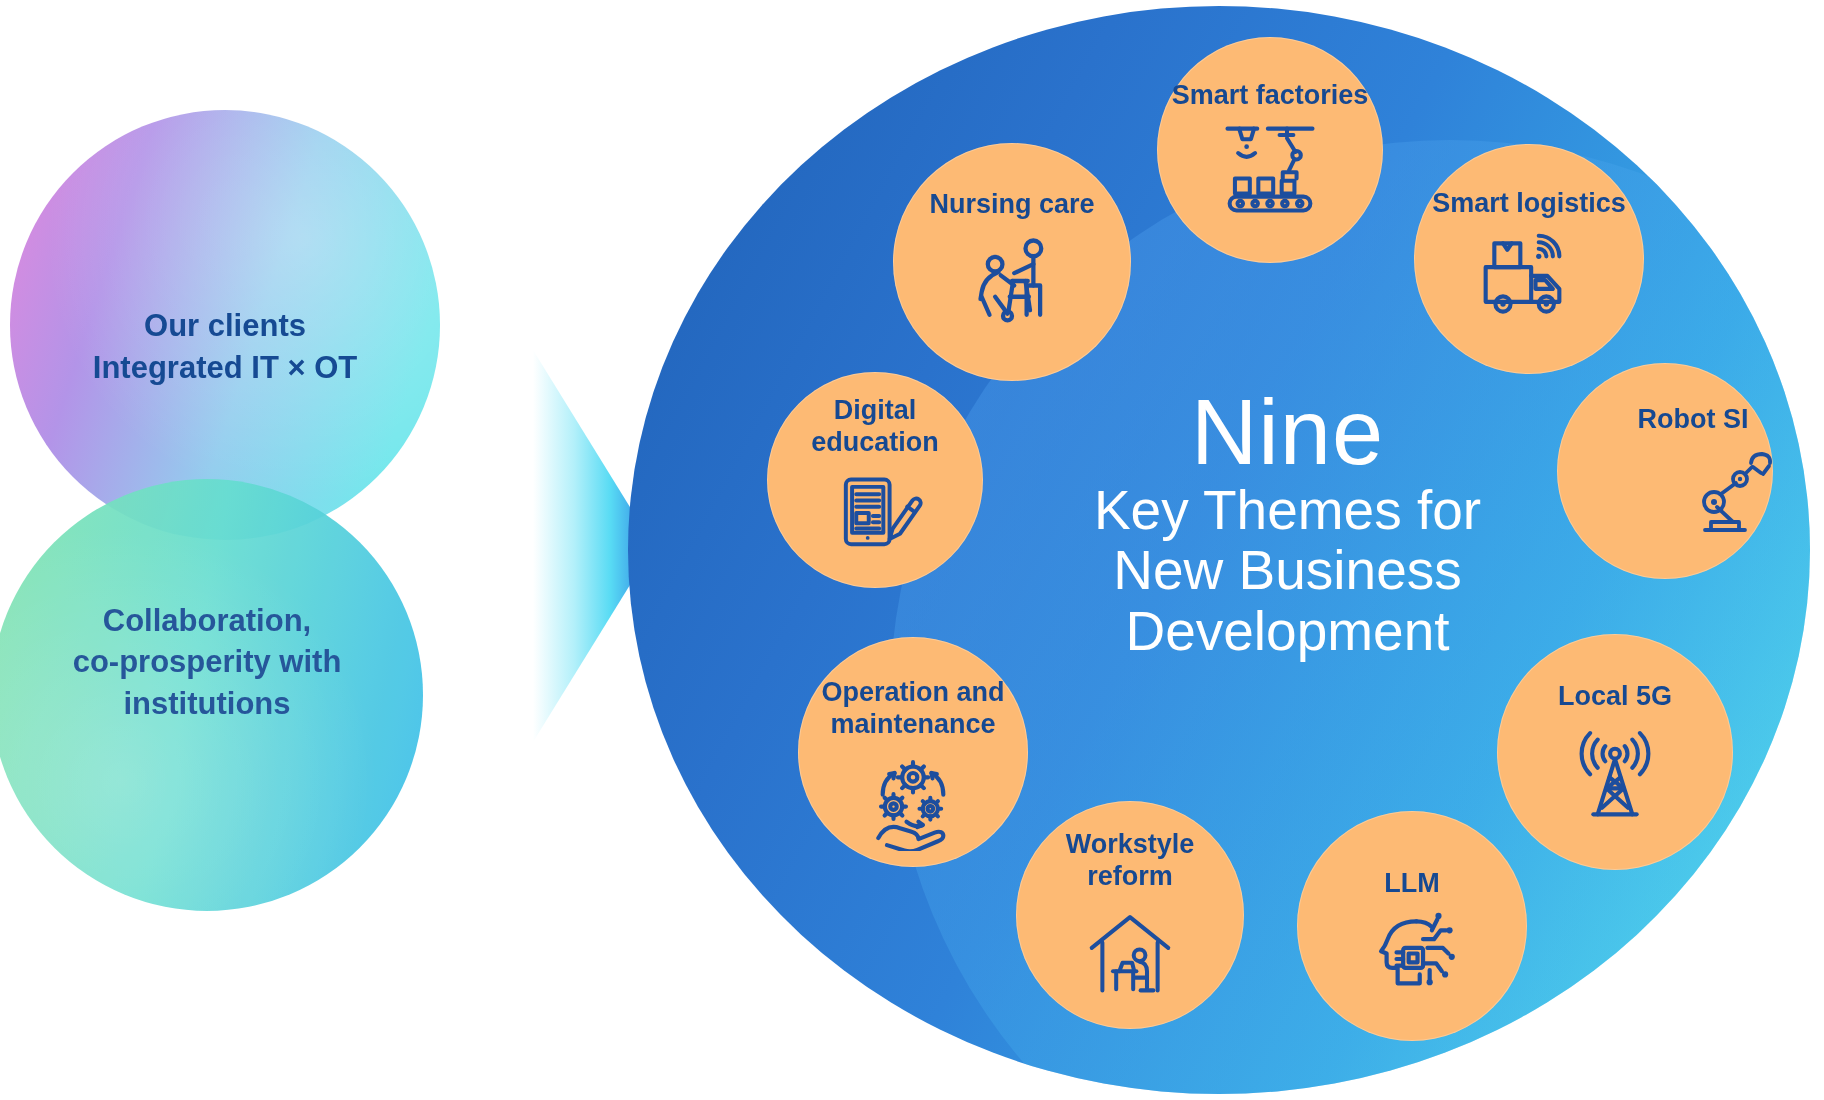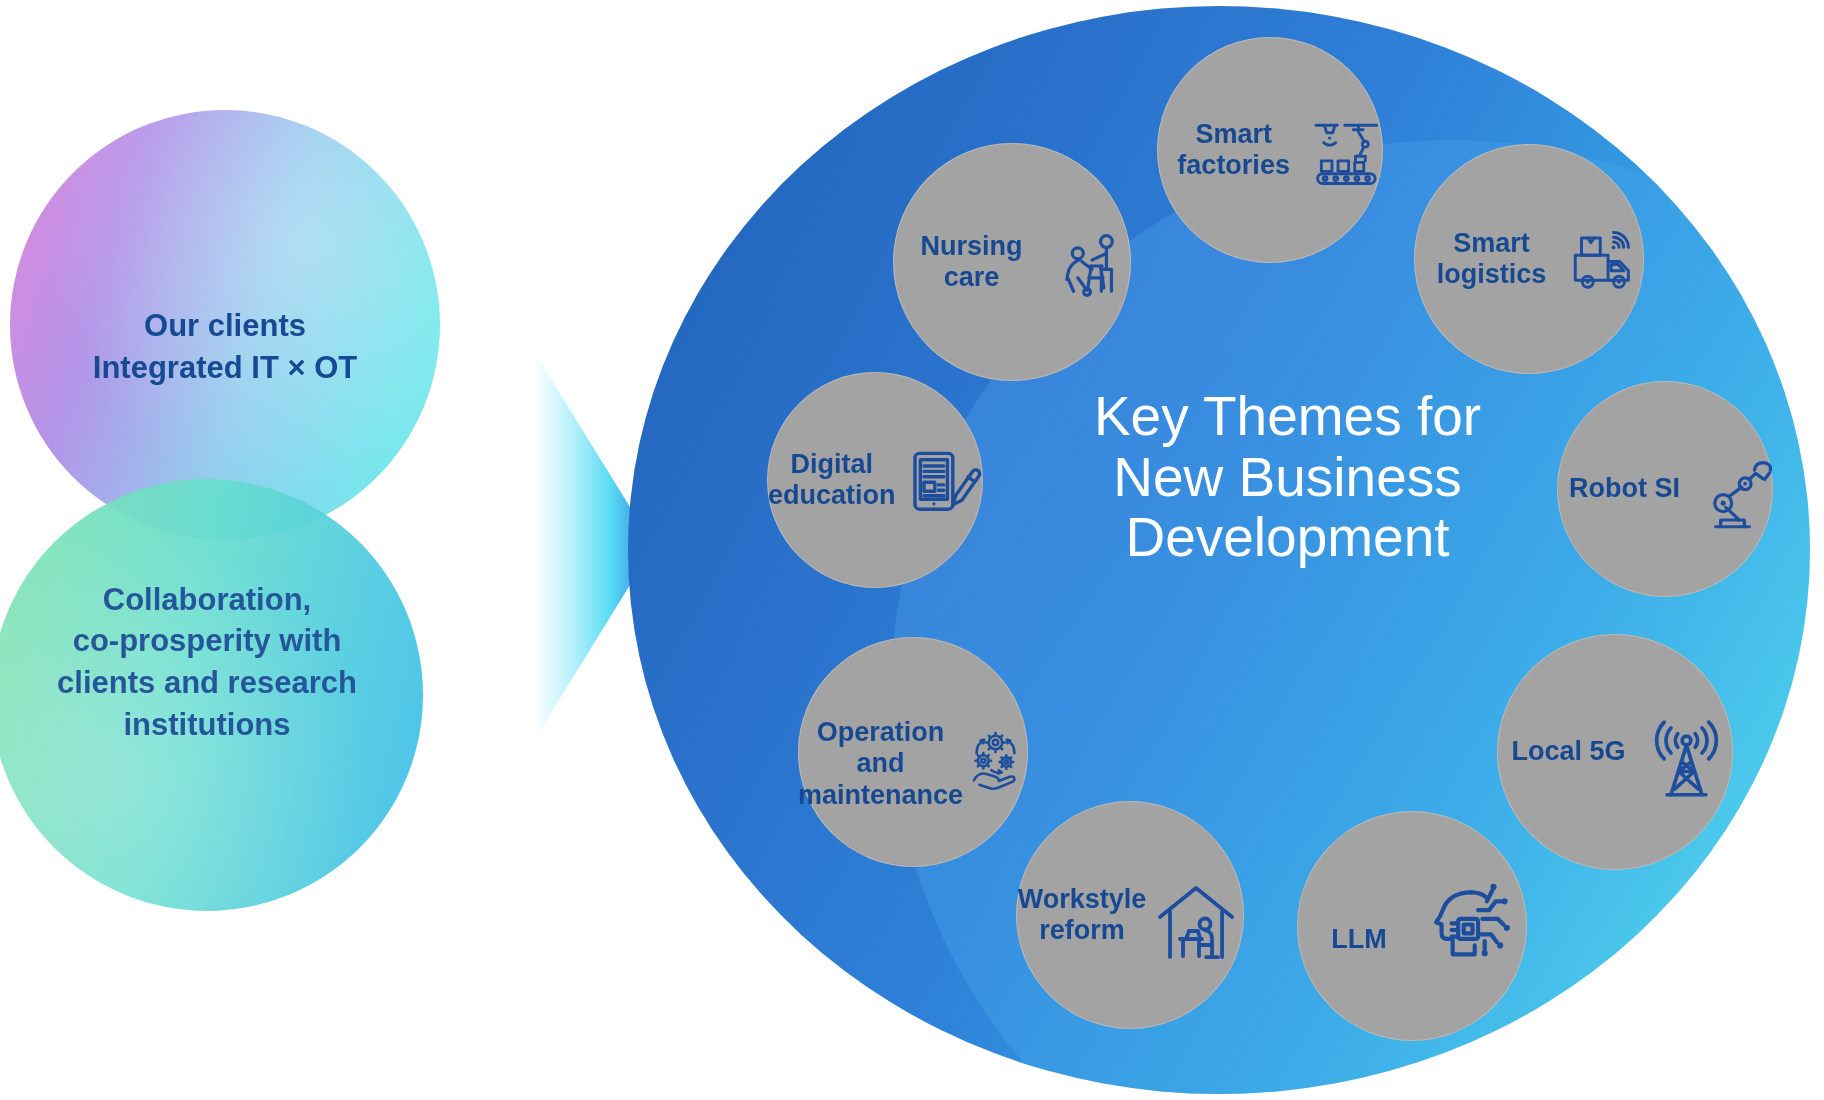--- a/index.html
+++ b/index.html
@@ -54,35 +54,35 @@
   
   .center-text{
     position:absolute;left:1030px;top:386px;width:515px;text-align:center;
     color:#ffffff;z-index:4;
   }
   .center-title{font-size:92px;line-height:1.02;font-weight:400;letter-spacing:1px;}
   .center-sub{font-size:55px;line-height:1.1;font-weight:400;}
 
   
   .theme{
-    position:absolute;border-radius:50%;background:#a3a3a3;z-index:3;
-    display:flex;flex-direction:row;align-items:center;justify-content:center;
+    position:absolute;border-radius:50%;background:#fdba74;z-index:3;
+    display:flex;flex-direction:column;align-items:center;justify-content:center;
     text-align:center;
     box-shadow:0 0 0 1px rgba(255,255,255,0.25) inset;
   }
   .theme .label{
     color:#164992;font-weight:bold;font-size:27px;line-height:1.16;
   }
   .theme svg{margin-top:7px;stroke:#1d4e9e;fill:none;stroke-width:3.8;
     stroke-linecap:round;stroke-linejoin:round;}
   .theme svg .fl{fill:#1d4e9e;stroke:none;}
 
   .t-factories {left:1157px;top:37px; width:226px;height:226px;}
   .t-logistics {left:1414px;top:144px;width:230px;height:230px;}
-  .t-robot     {left:1557px;top:381px;width:216px;height:216px;}
+  .t-robot     {left:1557px;top:363px;width:216px;height:216px;align-items:flex-end;}
   .t-5g        {left:1497px;top:634px;width:236px;height:236px;}
   .t-llm       {left:1297px;top:811px;width:230px;height:230px;}
   .t-workstyle {left:1016px;top:801px;width:228px;height:228px;}
   .t-operation {left:798px; top:637px;width:230px;height:230px;}
   .t-digital   {left:767px; top:372px;width:216px;height:216px;}
   .t-nursing   {left:893px; top:143px;width:238px;height:238px;}
 
   .t-factories .label{width:215px;}
   .t-logistics .label{width:215px;}
   .t-robot     .label{width:160px;}
@@ -100,32 +100,32 @@
   <div class="txt">
     <div>Our clients</div>
     <div>Integrated IT × OT</div>
   </div>
 </div>
 
 <div class="left-circle collab-circle">
   <div class="txt">
     <div>Collaboration,</div>
     <div>co-prosperity with</div>
-    <div>clients and research</div>
     <div>institutions</div>
   </div>
 </div>
 
 <div class="flow-arrow"></div>
 
 <div class="main-circle">
   <div class="inner-circle"></div>
 </div>
 
 <div class="center-text">
+  <div class="center-title">Nine</div>
   <div class="center-sub">Key Themes for</div>
   <div class="center-sub">New Business</div>
   <div class="center-sub">Development</div>
 </div>
 
 <div class="theme t-factories">
   <div class="label">Smart factories</div>
   <svg width="102" height="102" viewBox="0 0 96 96">
     <path d="M8,10 h28"></path>
     <path d="M19,10 l3,10 h8 l3,-10"></path>

